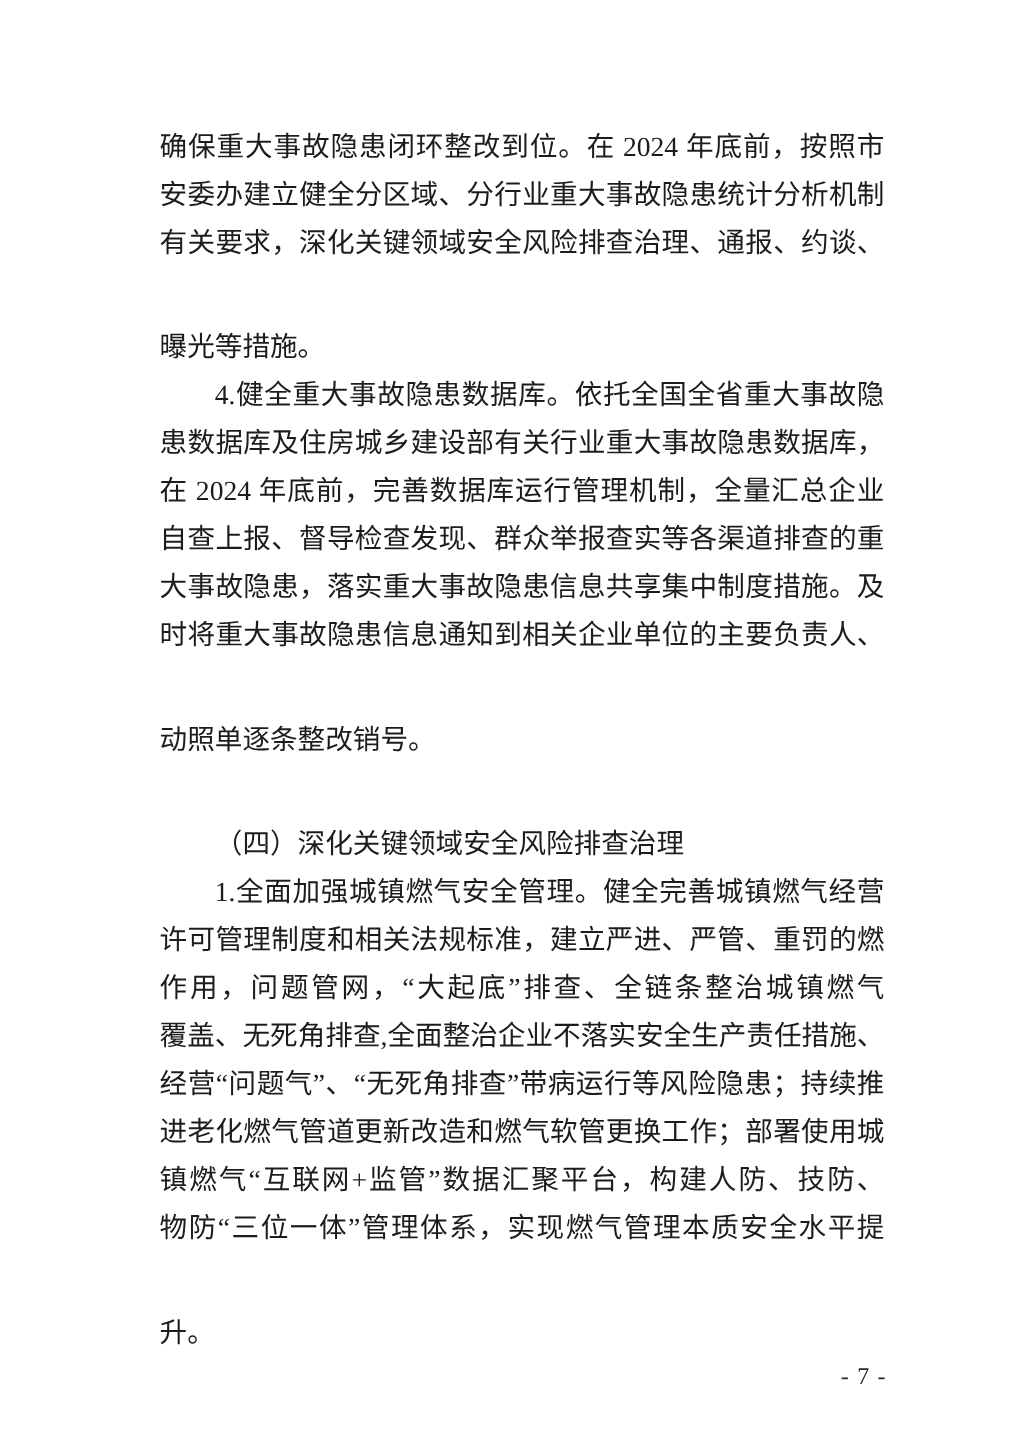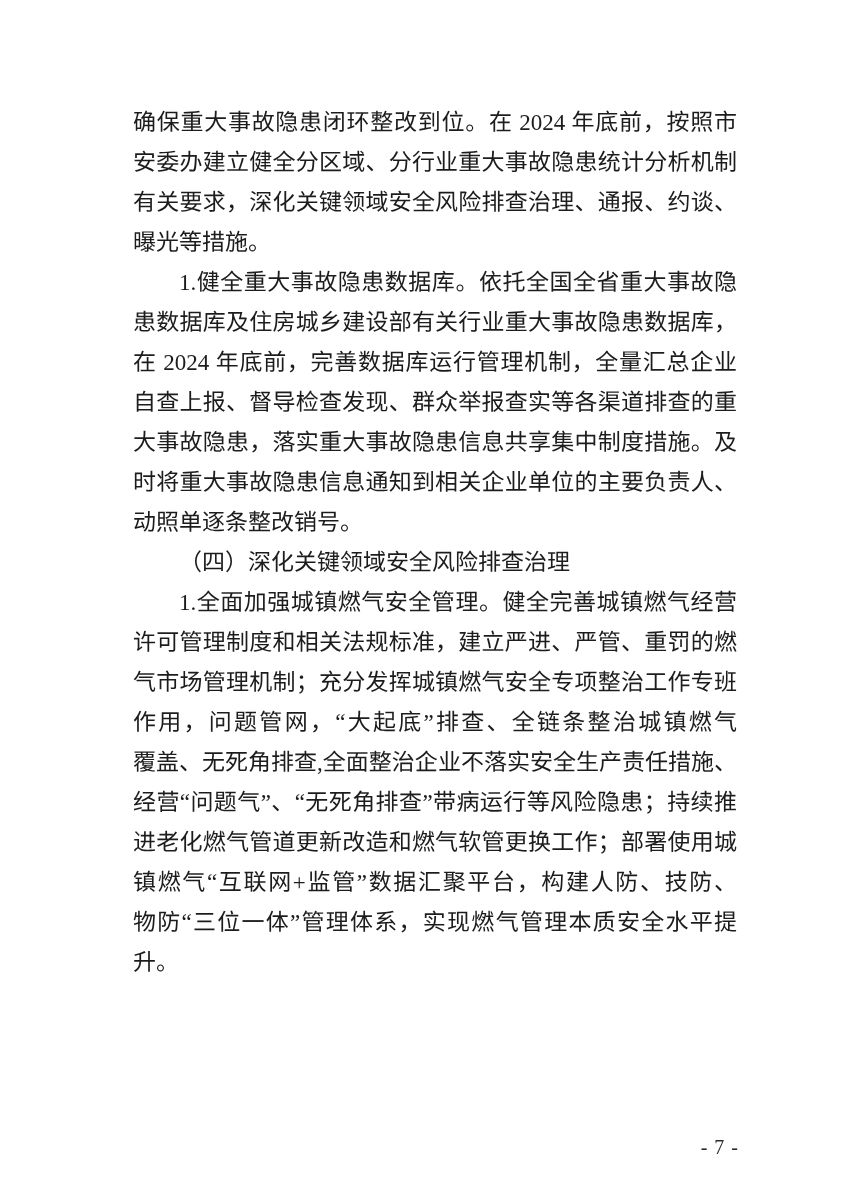--- a/index.html
+++ b/index.html
@@ -30,20 +30,21 @@
   .line {
     height: 40px;
     line-height: 40px;
     text-align: justify;
     text-align-last: justify;
     white-space: normal;
     overflow: visible;
   }
   .line.last {
     text-align-last: left;
+    margin-top: 47px;
   }
   .line.indent {
     text-indent: 2em;
   }
   .page-number {
     position: absolute;
     top: 1133px;
     right: 116px;
     font-size: 20px;
     line-height: 28px;
@@ -54,31 +55,30 @@
 </style>
 </head>
 <body>
 
 <div class="page">
   <div class="doc-body">
       <div class="line">确保重大事故隐患闭环整改到位。在 2024 年底前，按照市</div>
       <div class="line">安委办建立健全分区域、分行业重大事故隐患统计分析机制</div>
       <div class="line">有关要求，深化关键领域安全风险排查治理、通报、约谈、</div>
       <div class="line last">曝光等措施。</div>
-      <div class="line indent">1.健全重大事故隐患数据库。依托全国全省重大事故隐</div>
+      <div class="line indent">4.健全重大事故隐患数据库。依托全国全省重大事故隐</div>
       <div class="line">患数据库及住房城乡建设部有关行业重大事故隐患数据库，</div>
       <div class="line">在 2024 年底前，完善数据库运行管理机制，全量汇总企业</div>
       <div class="line">自查上报、督导检查发现、群众举报查实等各渠道排查的重</div>
       <div class="line">大事故隐患，落实重大事故隐患信息共享集中制度措施。及</div>
       <div class="line">时将重大事故隐患信息通知到相关企业单位的主要负责人、</div>
       <div class="line last">动照单逐条整改销号。</div>
       <div class="line last indent">（四）深化关键领域安全风险排查治理</div>
       <div class="line indent">1.全面加强城镇燃气安全管理。健全完善城镇燃气经营</div>
       <div class="line">许可管理制度和相关法规标准，建立严进、严管、重罚的燃</div>
-      <div class="line">气市场管理机制；充分发挥城镇燃气安全专项整治工作专班</div>
       <div class="line">作用，问题管网，“大起底”排查、全链条整治城镇燃气</div>
       <div class="line">覆盖、无死角排查,全面整治企业不落实安全生产责任措施、</div>
       <div class="line">经营“问题气”、“无死角排查”带病运行等风险隐患；持续推</div>
       <div class="line">进老化燃气管道更新改造和燃气软管更换工作；部署使用城</div>
       <div class="line">镇燃气“互联网+监管”数据汇聚平台，构建人防、技防、</div>
       <div class="line">物防“三位一体”管理体系，实现燃气管理本质安全水平提</div>
       <div class="line last">升。</div>
     </div>
   <div class="page-number">- 7 -</div>
 </div>

